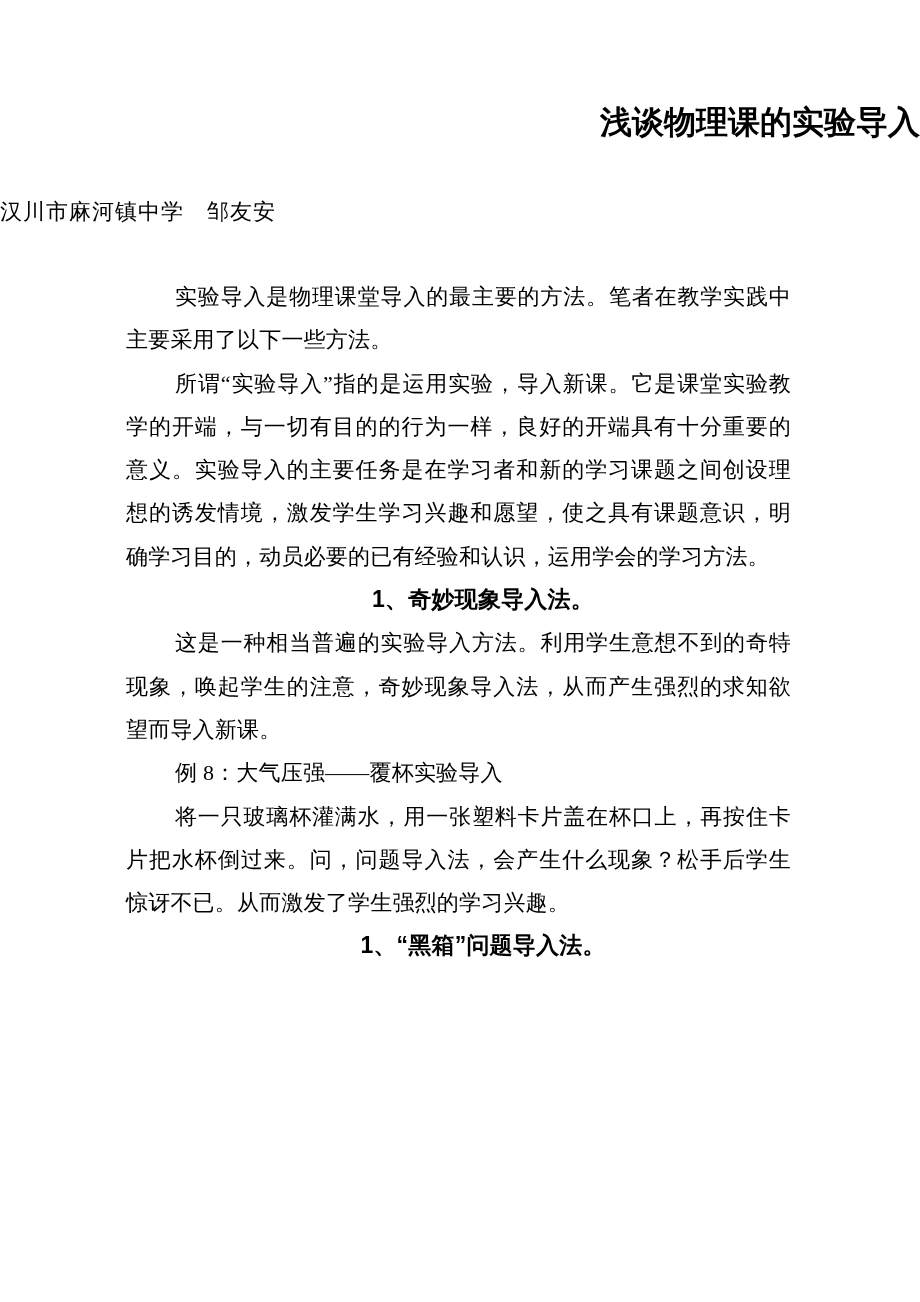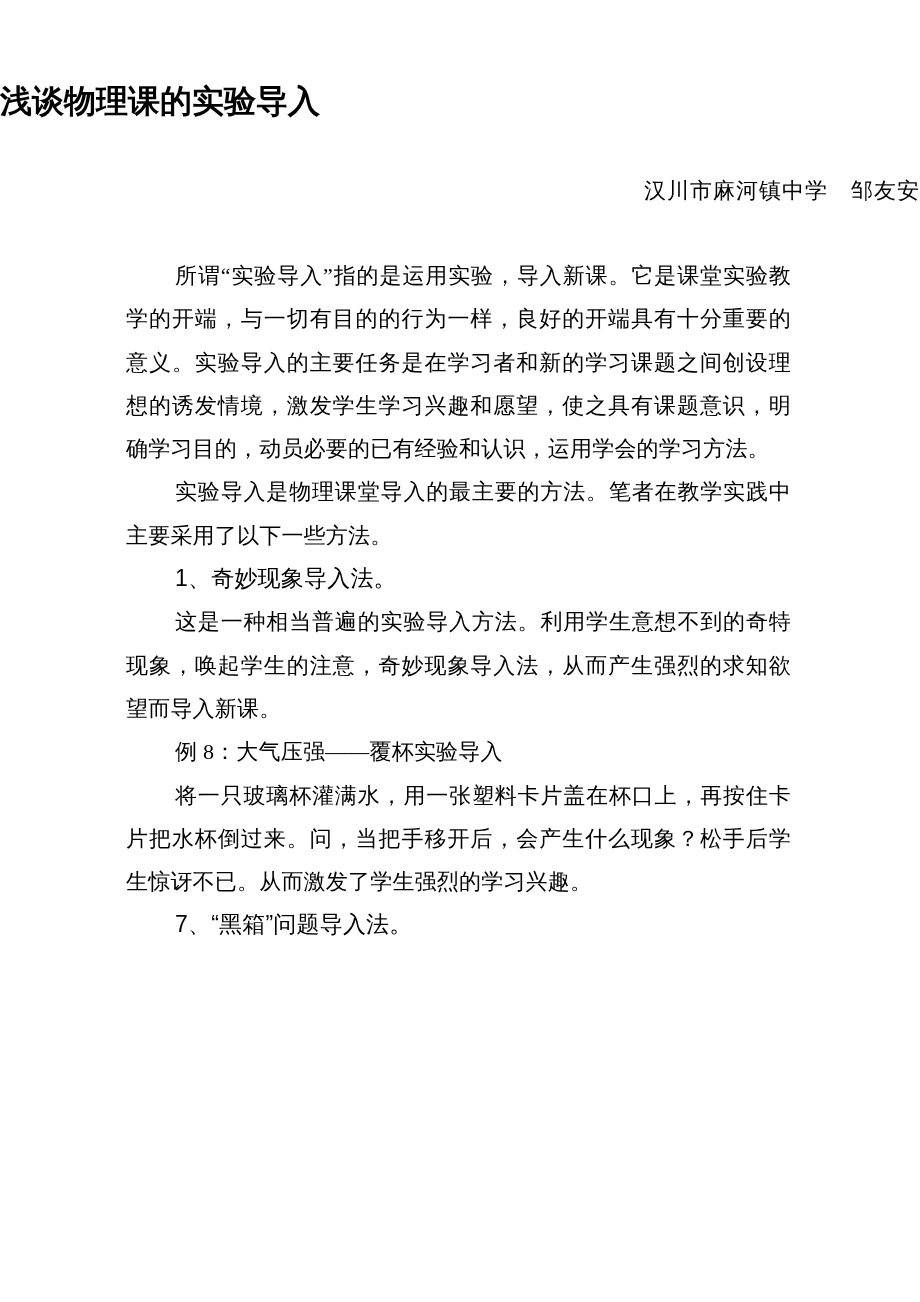--- a/index.html
+++ b/index.html
@@ -10,69 +10,69 @@
   .page {
     position: relative;
     width: 920px;
     height: 1302px;
     background: #ffffff;
     color: #000000;
     overflow: hidden;
   }
   .doc-title {
     margin: 0;
-    padding-top: 83px;
-    text-align: left;
+    padding-top: 104px;
+    text-align: right;
     font-family: "Liberation Sans", sans-serif;
     font-weight: 700;
     font-size: 32px;
     line-height: 37px;
     letter-spacing: 0px;
   }
   .doc-author {
     margin: 57px 0 0 0;
-    text-align: right;
+    text-align: left;
     font-family: "Liberation Serif", serif;
     font-size: 22px;
     line-height: 27px;
     letter-spacing: 1px;
   }
   .doc-body {
     margin: 50px 0 0 126px;
     width: 665px;
   }
   .doc-body p {
     margin: 0;
     font-family: "Liberation Serif", serif;
     font-size: 22px;
     line-height: 43.3px;
     letter-spacing: 0.2px;
     text-align: justify;
     text-indent: 49px;
   }
   .doc-body p.heading {
     font-family: "Liberation Sans", sans-serif;
-    font-weight: 400;
+    font-weight: 700;
     font-size: 23px;
-    text-align: left;
+    text-align: center;
   }
   .doc-body p.example {
     text-align: left;
   }
 </style>
 </head>
 <body>
 
 <div class="page">
   <h1 class="doc-title">浅谈物理课的实验导入</h1>
 
   <div class="doc-author">汉川市麻河镇中学　邹友安</div>
 
   <div class="doc-body">
+    <p class="body">实验导入是物理课堂导入的最主要的方法。笔者在教学实践中主要采用了以下一些方法。</p>
     <p class="body">所谓“实验导入”指的是运用实验，导入新课。它是课堂实验教学的开端，与一切有目的的行为一样，良好的开端具有十分重要的意义。实验导入的主要任务是在学习者和新的学习课题之间创设理想的诱发情境，激发学生学习兴趣和愿望，使之具有课题意识，明确学习目的，动员必要的已有经验和认识，运用学会的学习方法。</p>
-    <p class="body">实验导入是物理课堂导入的最主要的方法。笔者在教学实践中主要采用了以下一些方法。</p>
     <p class="heading">1、奇妙现象导入法。</p>
     <p class="body">这是一种相当普遍的实验导入方法。利用学生意想不到的奇特现象，唤起学生的注意，奇妙现象导入法，从而产生强烈的求知欲望而导入新课。</p>
     <p class="example">例 8：大气压强——覆杯实验导入</p>
-    <p class="body">将一只玻璃杯灌满水，用一张塑料卡片盖在杯口上，再按住卡片把水杯倒过来。问，当把手移开后，会产生什么现象？松手后学生惊讶不已。从而激发了学生强烈的学习兴趣。</p>
-    <p class="heading">7、“黑箱”问题导入法。</p>
+    <p class="body">将一只玻璃杯灌满水，用一张塑料卡片盖在杯口上，再按住卡片把水杯倒过来。问，问题导入法，会产生什么现象？松手后学生惊讶不已。从而激发了学生强烈的学习兴趣。</p>
+    <p class="heading">1、“黑箱”问题导入法。</p>
   </div>
 </div>
 
 </body></html>

